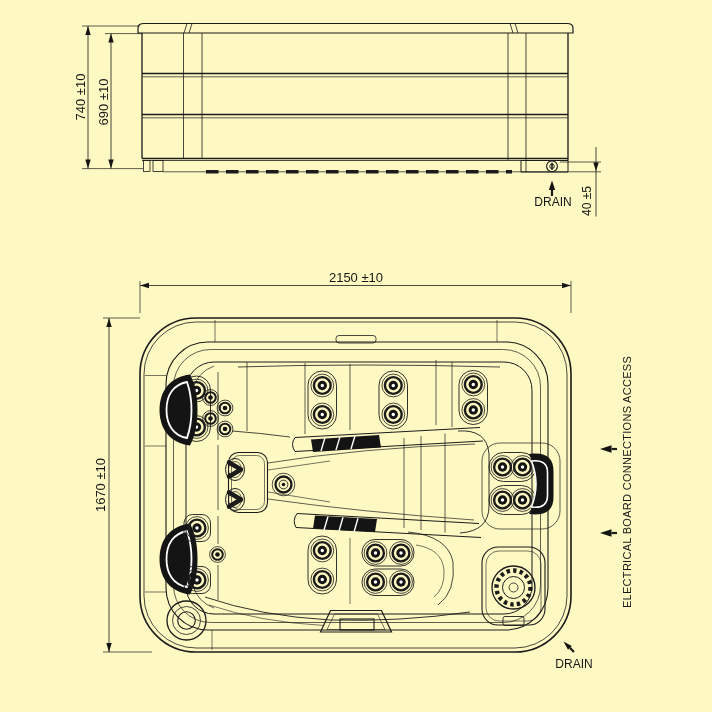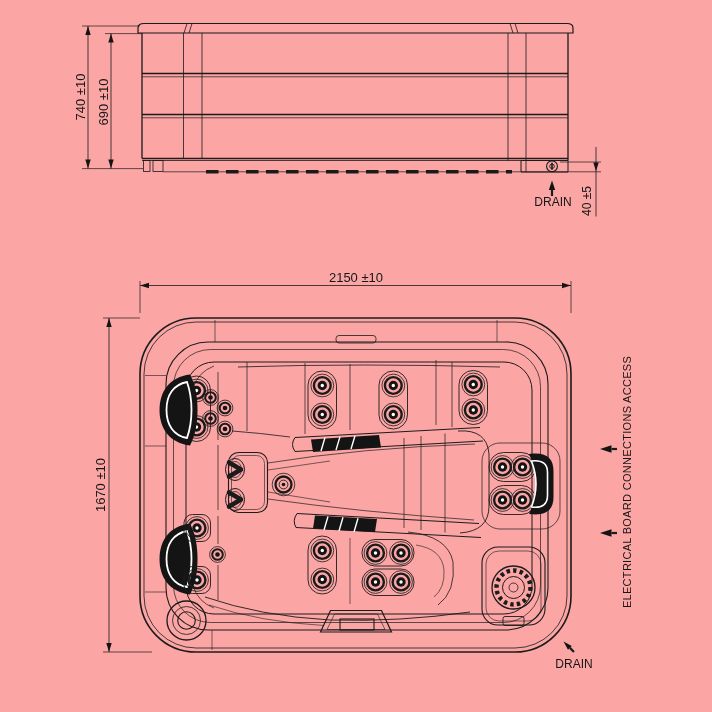--- a/index.html
+++ b/index.html
@@ -1,16 +1,16 @@
 <!DOCTYPE html>
 <html><head>
 <meta charset="utf-8">
 <style>
   html,body{margin:0;padding:0;background:#ffffff;}
-  .stage{position:relative;width:712px;height:712px;background:#fca5a5;overflow:hidden;}
+  .stage{position:relative;width:712px;height:712px;background:#fef9c3;overflow:hidden;}
   svg{position:absolute;inset:0;width:712px;height:712px;}
   .ln{fill:none;stroke:#1b1b1b;}
   .fl{fill:#141414;stroke:none;}
   .wh{fill:none;stroke:#ffffff;}
   text{fill:#161616;font-family:"Liberation Sans","DejaVu Sans",sans-serif;}
   .t13{font-size:13px;}
   .t12{font-size:12px;}
   .t11{font-size:11px;letter-spacing:0.3px;}
 </style>
 </head>

